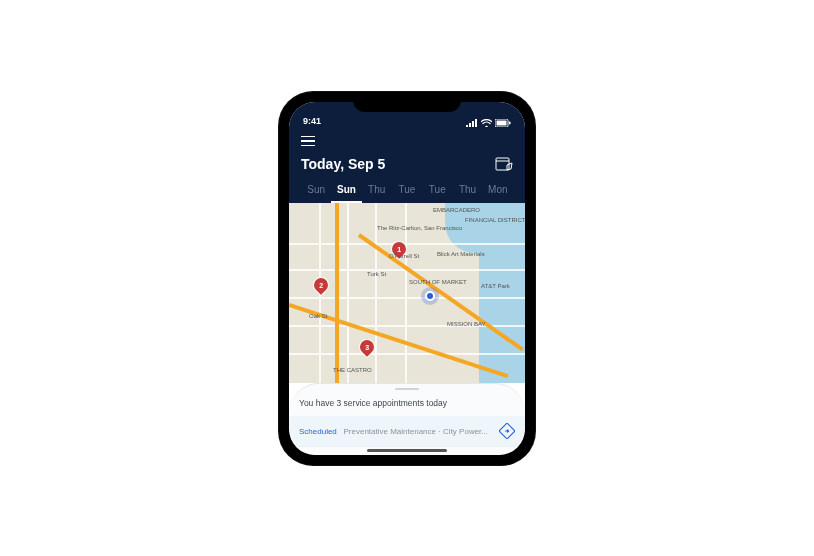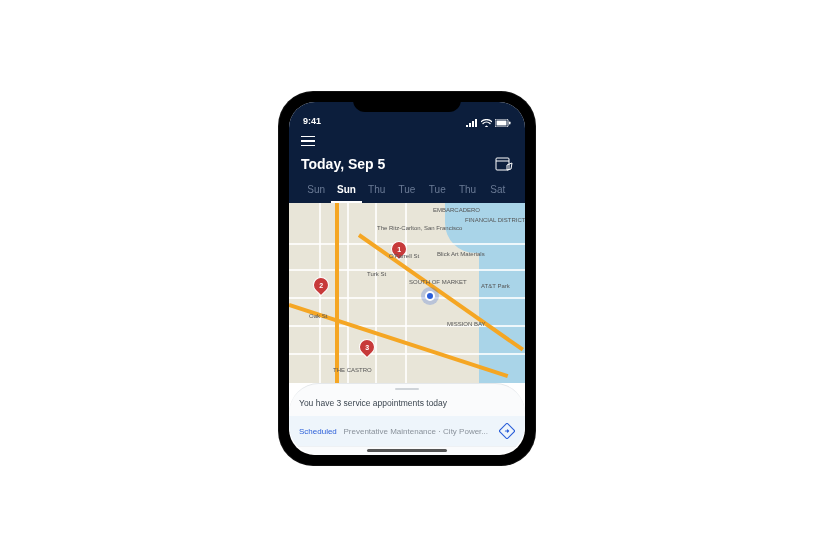--- a/index.html
+++ b/index.html
@@ -159,21 +159,21 @@
             <path d="M12 9 l5 -2 l-1 6 l-4 1 z" stroke="#fff" fill="none" stroke-width="1"></path>
           </svg>
       </div>
       <div class="day-tabs" id="day-tabs">
           <div class="day-tab">Sun</div>
           <div class="day-tab active">Sun</div>
           <div class="day-tab">Thu</div>
           <div class="day-tab">Tue</div>
           <div class="day-tab">Tue</div>
           <div class="day-tab">Thu</div>
-          <div class="day-tab">Sat</div>
+          <div class="day-tab">Mon</div>
         </div>
     </div>
 
     <div class="map" id="map">
       <div class="water"></div>
       <div class="water2"></div>
       <div class="road-h" style="top:40px"></div>
       <div class="road-h" style="top:66px"></div>
       <div class="road-h" style="top:94px"></div>
       <div class="road-h" style="top:122px"></div>

